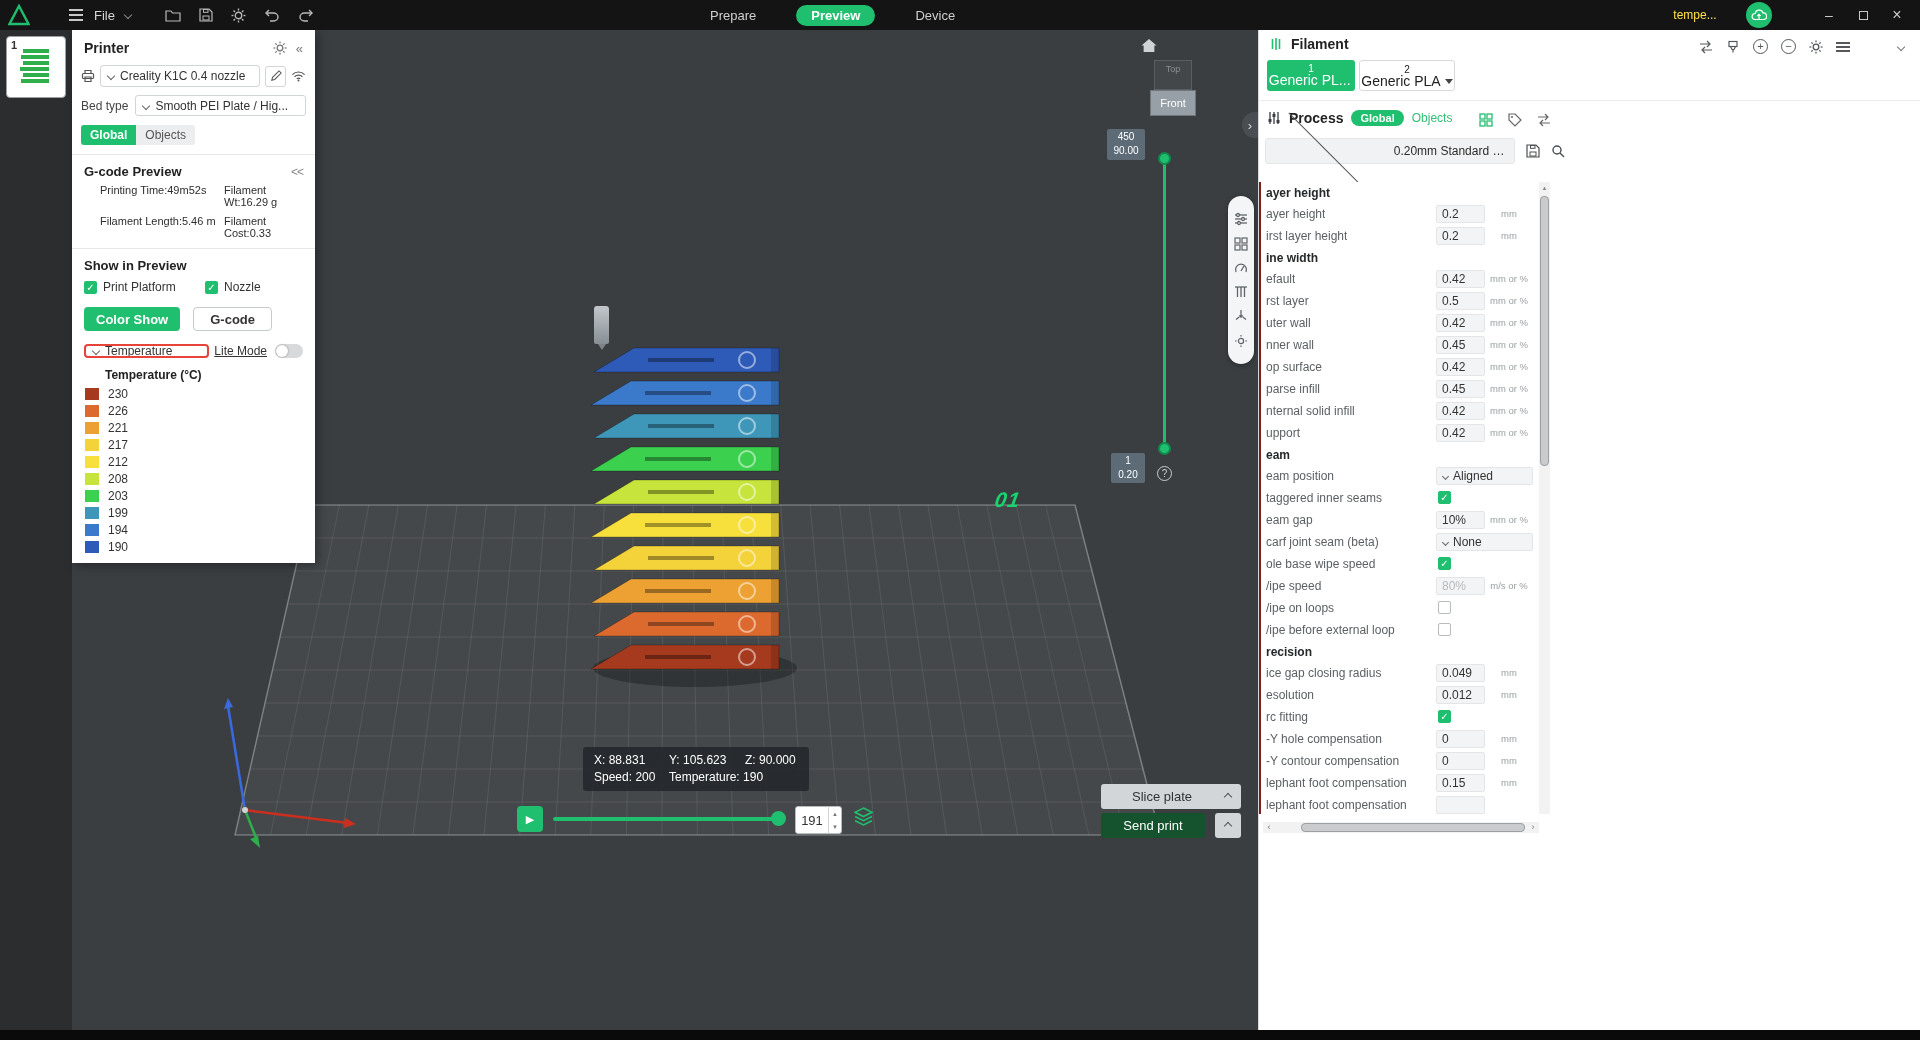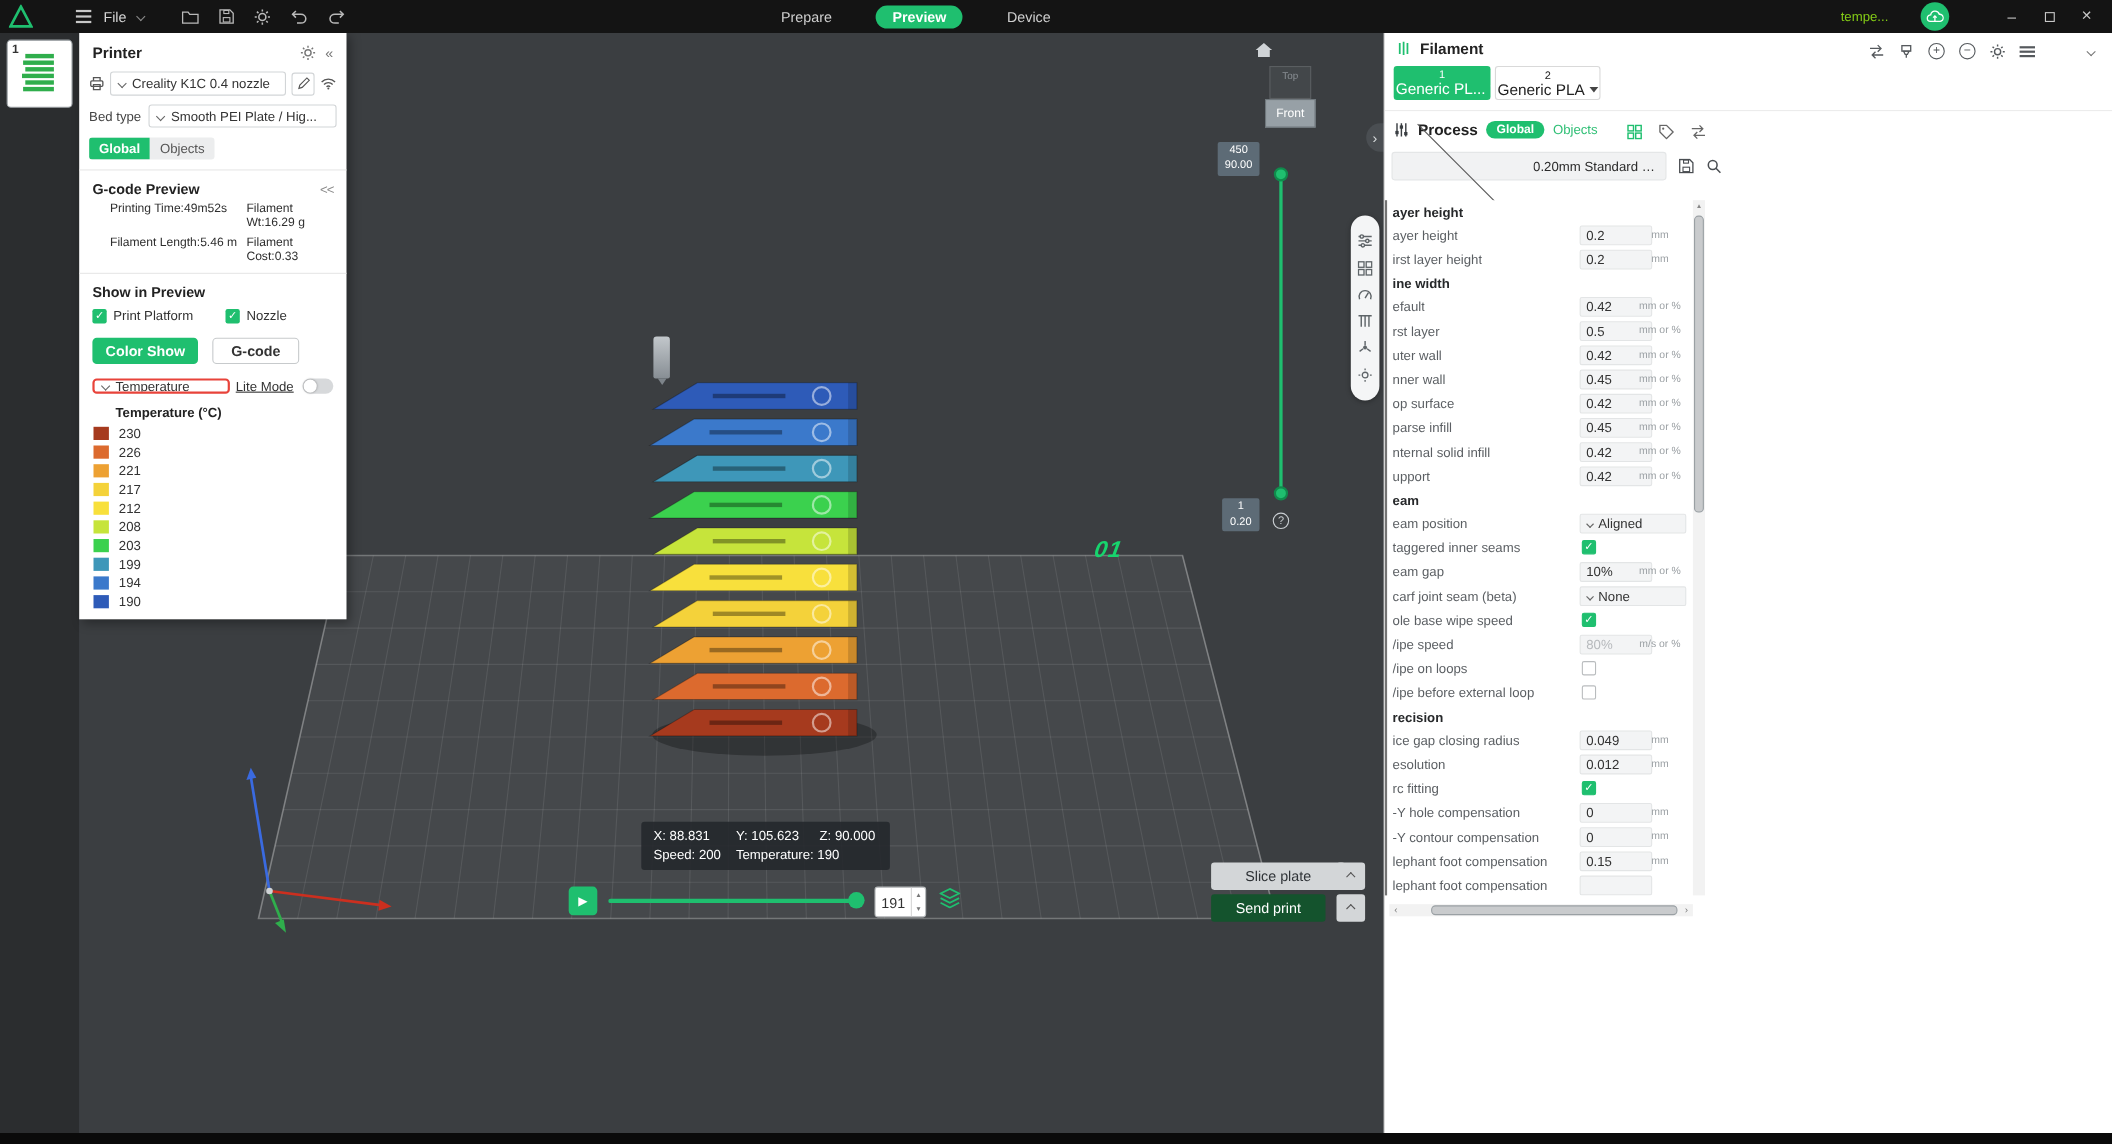--- a/index.html
+++ b/index.html
@@ -11,21 +11,21 @@
   .tb-logo { margin:0 10px 0 8px; display:flex; }
   .hamb-wrap { width:20px; display:flex; justify-content:center; margin-left:26px; }
   .hamb { width:14px; height:2px; background:#c8c8c8; box-shadow:0 -5px 0 #c8c8c8,0 5px 0 #c8c8c8; display:inline-block; }
   .tb-file { margin:0 6px 0 8px; font-size:13px; color:#d6d6d6; }
   .chev { display:inline-block; width:6px; height:6px; border-right:1.5px solid #8a8a8a; border-bottom:1.5px solid #8a8a8a; transform:rotate(45deg); }
   .chev.up { transform:rotate(-135deg); }
   .tb-icon { margin-left:18px; color:#b9b9b9; display:flex; align-items:center; cursor:default; }
   .tb-tabs { position:absolute; left:700px; top:0; height:30px; display:flex; align-items:center; gap:30px; }
   .tb-tab { font-size:13px; color:#cfcfcf; padding:3px 10px; }
   .tb-tab.active { background:#1fbf6f; color:#fff; border-radius:12px; padding:3px 15px; font-weight:bold; }
-  .tb-project { position:absolute; left:1655px; width:80px; text-align:center; font-size:12px; color:#84cc16; }
+  .tb-project { position:absolute; left:1655px; width:80px; text-align:center; font-size:12px; color:#fde047; }
   .tb-cloud { position:absolute; left:1746px; top:2px; width:26px; height:26px; border-radius:50%; background:#1fbf6f; display:flex; align-items:center; justify-content:center; }
   .win-controls { position:absolute; right:6px; top:0; height:30px; display:flex; }
   .win-btn { width:34px; height:30px; display:flex; align-items:center; justify-content:center; color:#c8c8c8; font-size:14px; }
   .win-box { width:9px; height:9px; border:1.2px solid #c8c8c8; }
 
   
   .left-strip { position:absolute; left:0; top:30px; width:72px; height:1000px; background:#2b2d2f; }
   .thumb { position:absolute; left:6px; top:6px; width:60px; height:62px; background:#fff; border:1px solid #9aa0a4; border-radius:4px; }
   .thumb-idx { position:absolute; left:4px; top:2px; font-size:11px; color:#333; font-weight:bold; }
 
@@ -127,26 +127,26 @@
   .rp-div { position:absolute; left:0; top:70px; width:100%; height:1px; background:#ececec; }
   .proc-head { position:absolute; left:8px; top:80px; display:flex; align-items:center; gap:8px; }
   .proc-title { font-size:14px; font-weight:bold; color:#222; }
   .pill { background:#1fbf6f; color:#fff; border-radius:9px; font-size:11px; padding:2px 9px; font-weight:bold; }
   .proc-objects { color:#2fbf75; font-size:12px; }
   .proc-icons { position:absolute; left:220px; top:83px; display:flex; gap:15px; align-items:center; }
   .preset-row { position:absolute; left:6px; top:108px; display:flex; align-items:center; gap:11px; }
   .preset-sel { width:250px; height:26px; background:#f1f2f3; border:1px solid #e4e6e7; border-radius:3px; display:flex; align-items:center; gap:7px; padding:0 8px; }
   .preset-sel span { font-size:12px; color:#2b2b2b; white-space:nowrap; overflow:hidden; text-overflow:ellipsis; width:210px; }
   .preset-row .plain-ic { color:#4a4e52; }
-  .params { position:absolute; left:0; top:152px; width:280px; height:632px; border-left:2px solid #737373; overflow:hidden; background:#fff; }
+  .params { position:absolute; left:0; top:152px; width:280px; height:632px; border-left:2px solid #7f1d1d; overflow:hidden; background:#fff; }
   .prow { position:relative; height:22px; display:flex; align-items:center; padding-left:5px; }
   .prow.section { height:21px; }
   .plabel { font-size:12px; color:#5b5f63; white-space:nowrap; overflow:hidden; max-width:168px; }
   .plabel-strong { font-size:12px; font-weight:bold; color:#26282a; white-space:nowrap; }
-  .pinput { position:absolute; left:175px; top:2px; width:66px; height:18px; line-height:16px; background:#f3f4f5; border:1px solid #e3e5e6; border-radius:2px; font-size:12px; color:#333; padding-left:5px; }
+  .pinput { position:absolute; left:175px; top:2px; width:49px; height:18px; line-height:16px; background:#f3f4f5; border:1px solid #e3e5e6; border-radius:2px; font-size:12px; color:#333; padding-left:5px; }
   .pinput.disabled { color:#b7babd; }
   .punit { position:absolute; right:4px; top:5px; width:52px; text-align:center; font-size:9.5px; color:#9ba0a4; white-space:nowrap; }
   .pselect { position:absolute; left:175px; top:2px; width:97px; height:18px; background:#f3f4f5; border:1px solid #e3e5e6; border-radius:2px; display:flex; align-items:center; gap:5px; padding:0 6px; font-size:12px; color:#333; }
   .pselect .chev { width:5px; height:5px; }
   .pcheck { position:absolute; left:177px; top:4px; width:13px; height:13px; border-radius:2px; border:1px solid #b9bcbe; background:#fff; font-size:10px; line-height:12px; text-align:center; color:#fff; }
   .pcheck.on { background:#1fbf6f; border-color:#1fbf6f; }
   .vscroll { position:absolute; left:280px; top:152px; width:11px; height:632px; background:#f2f2f2; }
   .vscroll .arr { height:12px; display:flex; align-items:center; justify-content:center; font-size:6px; color:#888; }
   .vscroll .thumb { position:absolute; left:1px; top:14px; width:9px; height:270px; background:#c9cbcd; border-radius:4px; }
   .hscroll { position:absolute; left:4px; top:792px; width:276px; height:11px; background:#f2f2f2; display:flex; align-items:center; }

